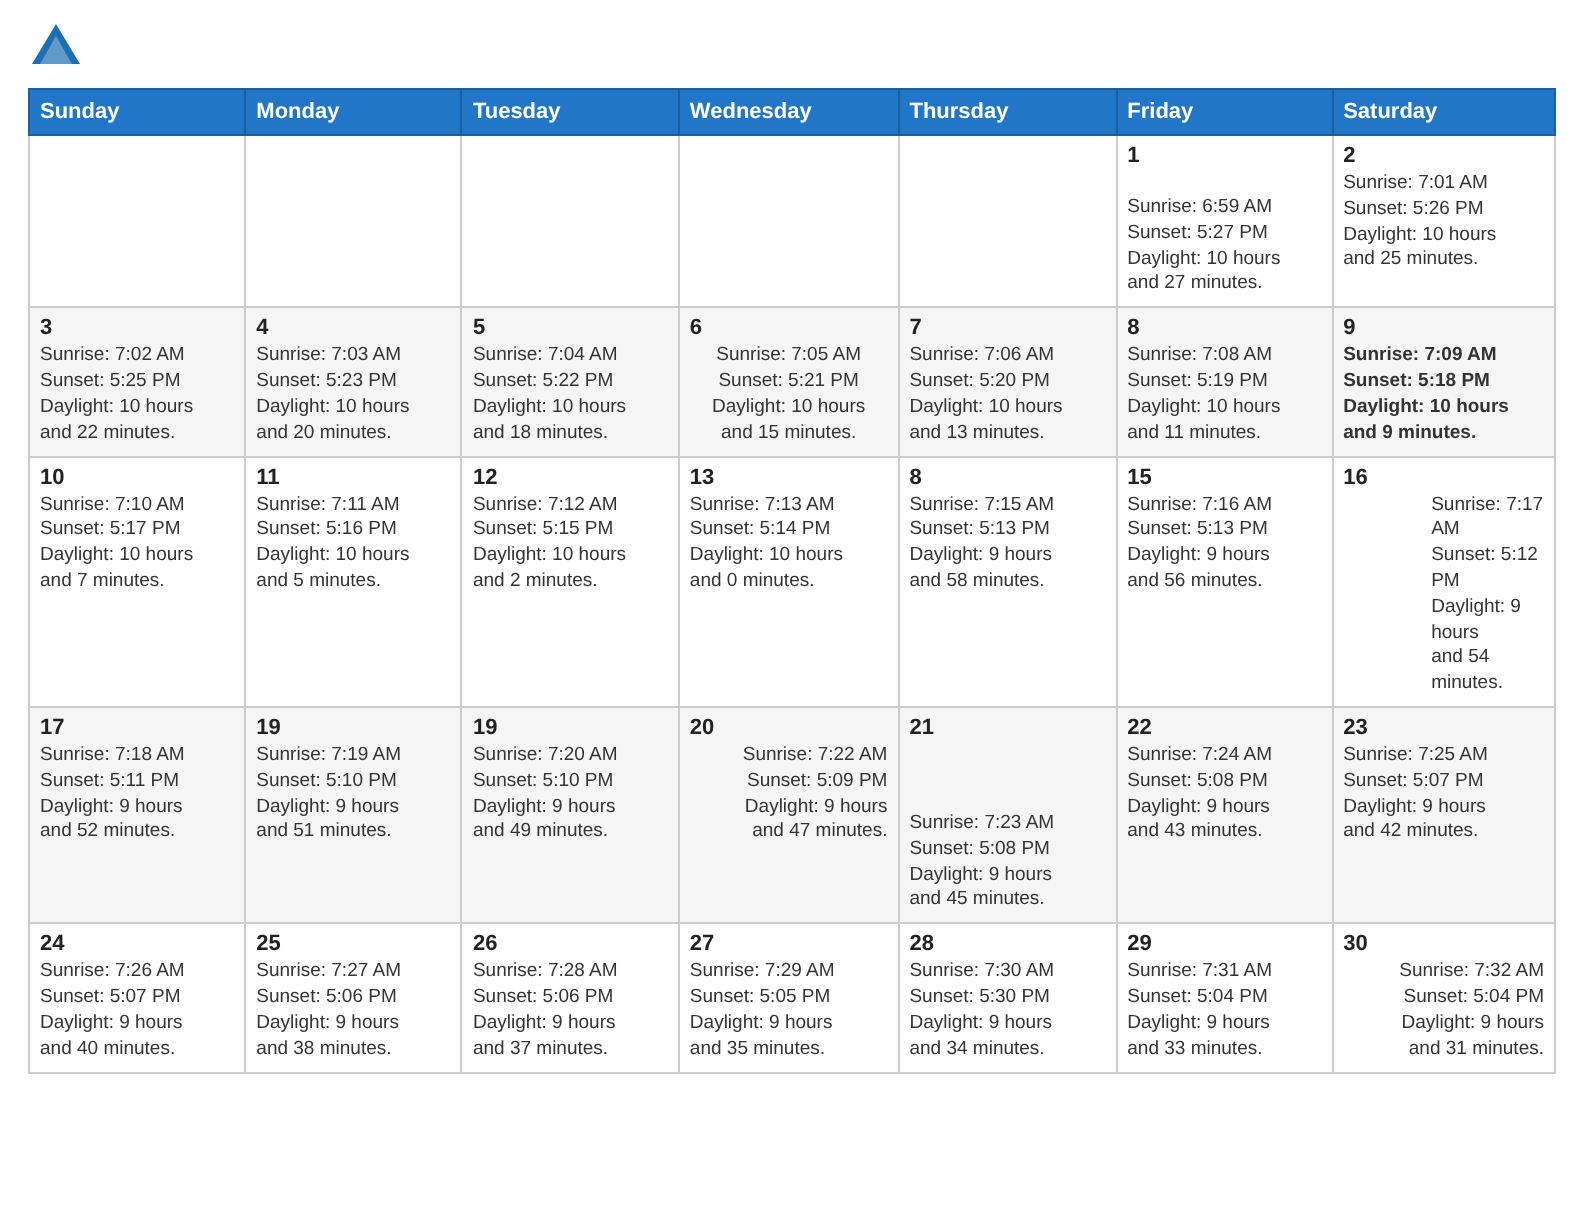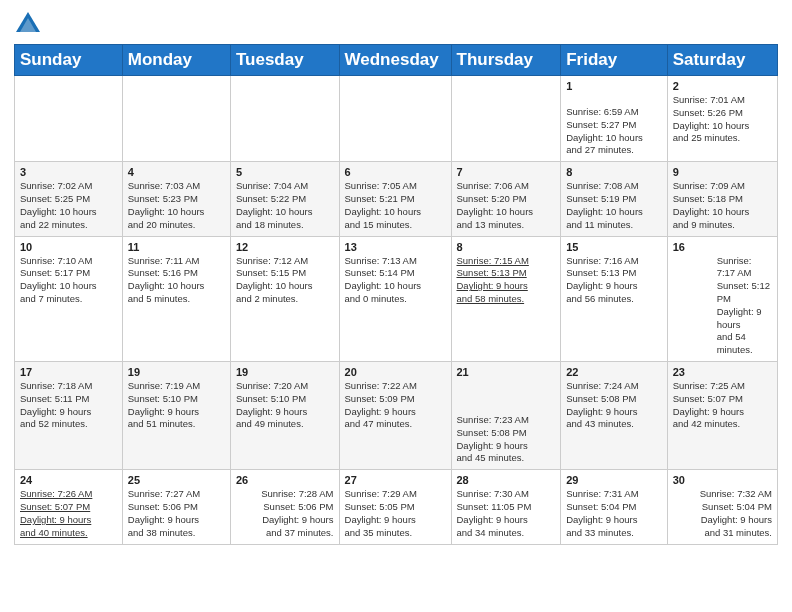--- a/index.html
+++ b/index.html
@@ -63,21 +63,21 @@
     .calendar {
       width: 100%;
       border-collapse: collapse;
       font-size: 10.5px;
     }
     .calendar th {
       background: #2176c7;
       color: #fff;
       text-align: left;
       padding: 5px 5px;
-      font-size: 17px;
+      font-size: 11px;
       font-weight: bold;
       border: 1px solid #1a5ea0;
     }
     .calendar td {
       vertical-align: top;
       padding: 4px 5px;
       border: 1px solid #ccc;
       min-height: 70px;
       width: 113px;
       background: #fff;
@@ -176,42 +176,42 @@
           </td>
           <td>
             <span class="day-number">5</span>
             <div class="day-info" style="white-space: pre-line;">Sunrise: 7:04 AM
 Sunset: 5:22 PM
 Daylight: 10 hours
 and 18 minutes.</div>
           </td>
           <td>
             <span class="day-number">6</span>
-            <div class="day-info" style="white-space: pre-line;">Sunrise: 7:05 AM
+            <div class="day-info" style="white-space: pre-line; text-align: center;">Sunrise: 7:05 AM
 Sunset: 5:21 PM
 Daylight: 10 hours
 and 15 minutes.</div>
           </td>
           <td>
             <span class="day-number">7</span>
             <div class="day-info" style="white-space: pre-line;">Sunrise: 7:06 AM
 Sunset: 5:20 PM
 Daylight: 10 hours
 and 13 minutes.</div>
           </td>
           <td>
             <span class="day-number">8</span>
             <div class="day-info" style="white-space: pre-line;">Sunrise: 7:08 AM
 Sunset: 5:19 PM
 Daylight: 10 hours
 and 11 minutes.</div>
           </td>
           <td>
             <span class="day-number">9</span>
-            <div class="day-info" style="white-space: pre-line;">Sunrise: 7:09 AM
+            <div class="day-info" style="white-space: pre-line; font-weight: bold;">Sunrise: 7:09 AM
 Sunset: 5:18 PM
 Daylight: 10 hours
 and 9 minutes.</div>
           </td>
         </tr>
         <tr>
           <td>
             <span class="day-number">10</span>
             <div class="day-info" style="white-space: pre-line;">Sunrise: 7:10 AM
 Sunset: 5:17 PM
@@ -234,21 +234,21 @@
           </td>
           <td>
             <span class="day-number">13</span>
             <div class="day-info" style="white-space: pre-line;">Sunrise: 7:13 AM
 Sunset: 5:14 PM
 Daylight: 10 hours
 and 0 minutes.</div>
           </td>
           <td>
             <span class="day-number">8</span>
-            <div class="day-info" style="white-space: pre-line; text-decoration: underline;">Sunrise: 7:15 AM
+            <div class="day-info" style="white-space: pre-line;">Sunrise: 7:15 AM
 Sunset: 5:13 PM
 Daylight: 9 hours
 and 58 minutes.</div>
           </td>
           <td>
             <span class="day-number">15</span>
             <div class="day-info" style="white-space: pre-line;">Sunrise: 7:16 AM
 Sunset: 5:13 PM
 Daylight: 9 hours
 and 56 minutes.</div>
@@ -278,21 +278,21 @@
           </td>
           <td>
             <span class="day-number">19</span>
             <div class="day-info" style="white-space: pre-line;">Sunrise: 7:20 AM
 Sunset: 5:10 PM
 Daylight: 9 hours
 and 49 minutes.</div>
           </td>
           <td>
             <span class="day-number">20</span>
-            <div class="day-info" style="white-space: pre-line;">Sunrise: 7:22 AM
+            <div class="day-info" style="white-space: pre-line; text-align: right;">Sunrise: 7:22 AM
 Sunset: 5:09 PM
 Daylight: 9 hours
 and 47 minutes.</div>
           </td>
           <td>
             <span class="day-number">21</span>
             <div class="day-info" style="white-space: pre-line; margin-top: 36px;">Sunrise: 7:23 AM
 Sunset: 5:08 PM
 Daylight: 9 hours
 and 45 minutes.</div>
@@ -308,50 +308,50 @@
             <span class="day-number">23</span>
             <div class="day-info" style="white-space: pre-line;">Sunrise: 7:25 AM
 Sunset: 5:07 PM
 Daylight: 9 hours
 and 42 minutes.</div>
           </td>
         </tr>
         <tr>
           <td>
             <span class="day-number">24</span>
-            <div class="day-info" style="white-space: pre-line; text-decoration: underline;">Sunrise: 7:26 AM
+            <div class="day-info" style="white-space: pre-line;">Sunrise: 7:26 AM
 Sunset: 5:07 PM
 Daylight: 9 hours
 and 40 minutes.</div>
           </td>
           <td>
             <span class="day-number">25</span>
             <div class="day-info" style="white-space: pre-line;">Sunrise: 7:27 AM
 Sunset: 5:06 PM
 Daylight: 9 hours
 and 38 minutes.</div>
           </td>
           <td>
             <span class="day-number">26</span>
-            <div class="day-info" style="white-space: pre-line; text-align: right;">Sunrise: 7:28 AM
+            <div class="day-info" style="white-space: pre-line;">Sunrise: 7:28 AM
 Sunset: 5:06 PM
 Daylight: 9 hours
 and 37 minutes.</div>
           </td>
           <td>
             <span class="day-number">27</span>
             <div class="day-info" style="white-space: pre-line;">Sunrise: 7:29 AM
 Sunset: 5:05 PM
 Daylight: 9 hours
 and 35 minutes.</div>
           </td>
           <td>
             <span class="day-number">28</span>
             <div class="day-info" style="white-space: pre-line;">Sunrise: 7:30 AM
-Sunset: 11:05 PM
+Sunset: 5:30 PM
 Daylight: 9 hours
 and 34 minutes.</div>
           </td>
           <td>
             <span class="day-number">29</span>
             <div class="day-info" style="white-space: pre-line;">Sunrise: 7:31 AM
 Sunset: 5:04 PM
 Daylight: 9 hours
 and 33 minutes.</div>
           </td>

